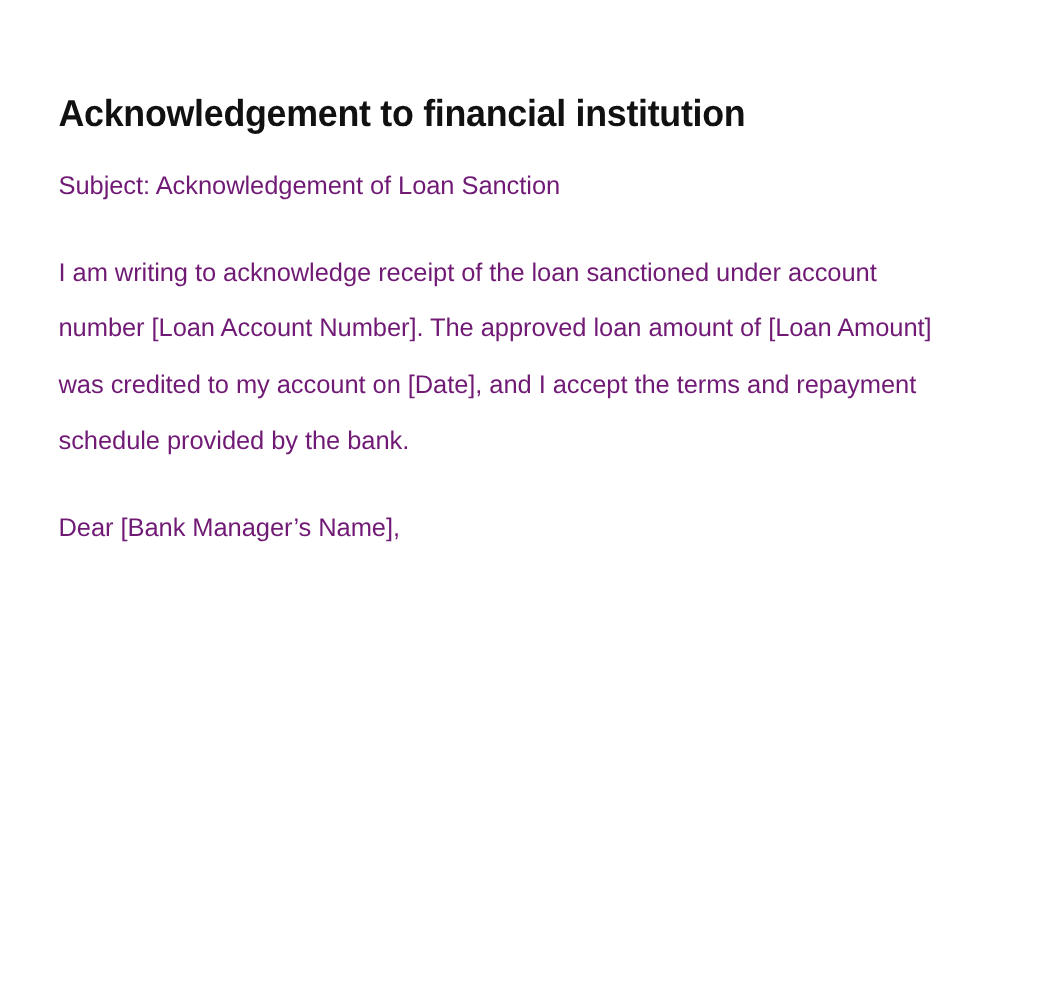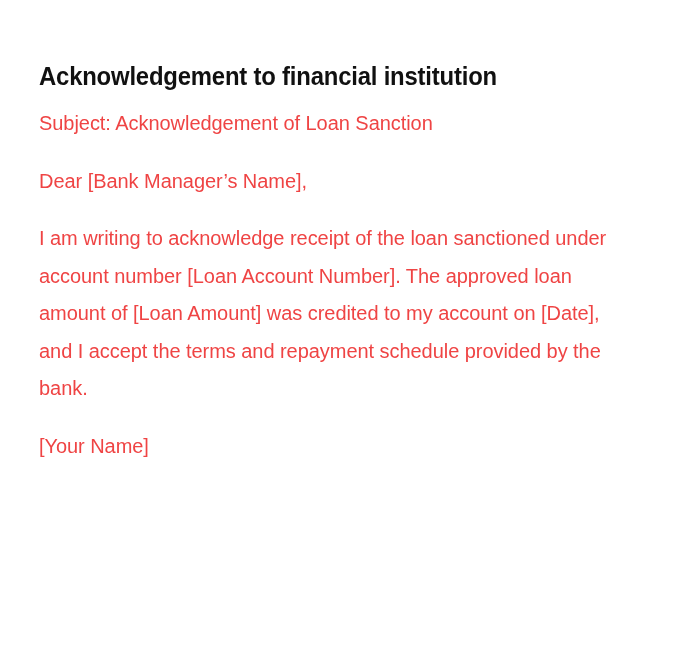--- a/index.html
+++ b/index.html
@@ -35,46 +35,45 @@
     padding-top: 25px;
     transform: scaleX(0.955);
     transform-origin: left center;
     white-space: nowrap;
   }
   .body-block {
     margin-top: 14px;
   }
   p.para {
     margin: 0 0 20px 0;
-    font-size: 20px;
+    font-size: 17px;
     line-height: 37.5px;
     letter-spacing: -0.05px;
-    color: #ef4444;
+    color: #701a75;
     max-width: 595px;
   }
   p.para.tight {
     max-width: 600px;
   }
   p.para:last-child {
     margin-bottom: 0;
   }
 </style>
 </head>
 <body>
 
 <div class="page">
 
   <h1 class="doc-title">Acknowledgement to financial institution</h1>
 
   <div class="body-block">
 
     <p class="para">Subject: Acknowledgement of Loan Sanction</p>
 
+    <p class="para">I am writing to acknowledge receipt of the loan sanctioned under account number [Loan Account Number]. The approved loan amount of [Loan Amount] was credited to my account on [Date], and I accept the terms and repayment schedule provided by the bank.</p>
+
     <p class="para">Dear [Bank Manager’s Name],</p>
-
-    <p class="para">I am writing to acknowledge receipt of the loan sanctioned under account number [Loan Account Number]. The approved loan amount of [Loan Amount] was credited to my account on [Date], and I accept the terms and repayment schedule provided by the bank.</p>
 
 
 
-    <p class="para">[Your Name]</p>
 
   </div>
 </div>
 
 </body></html>

